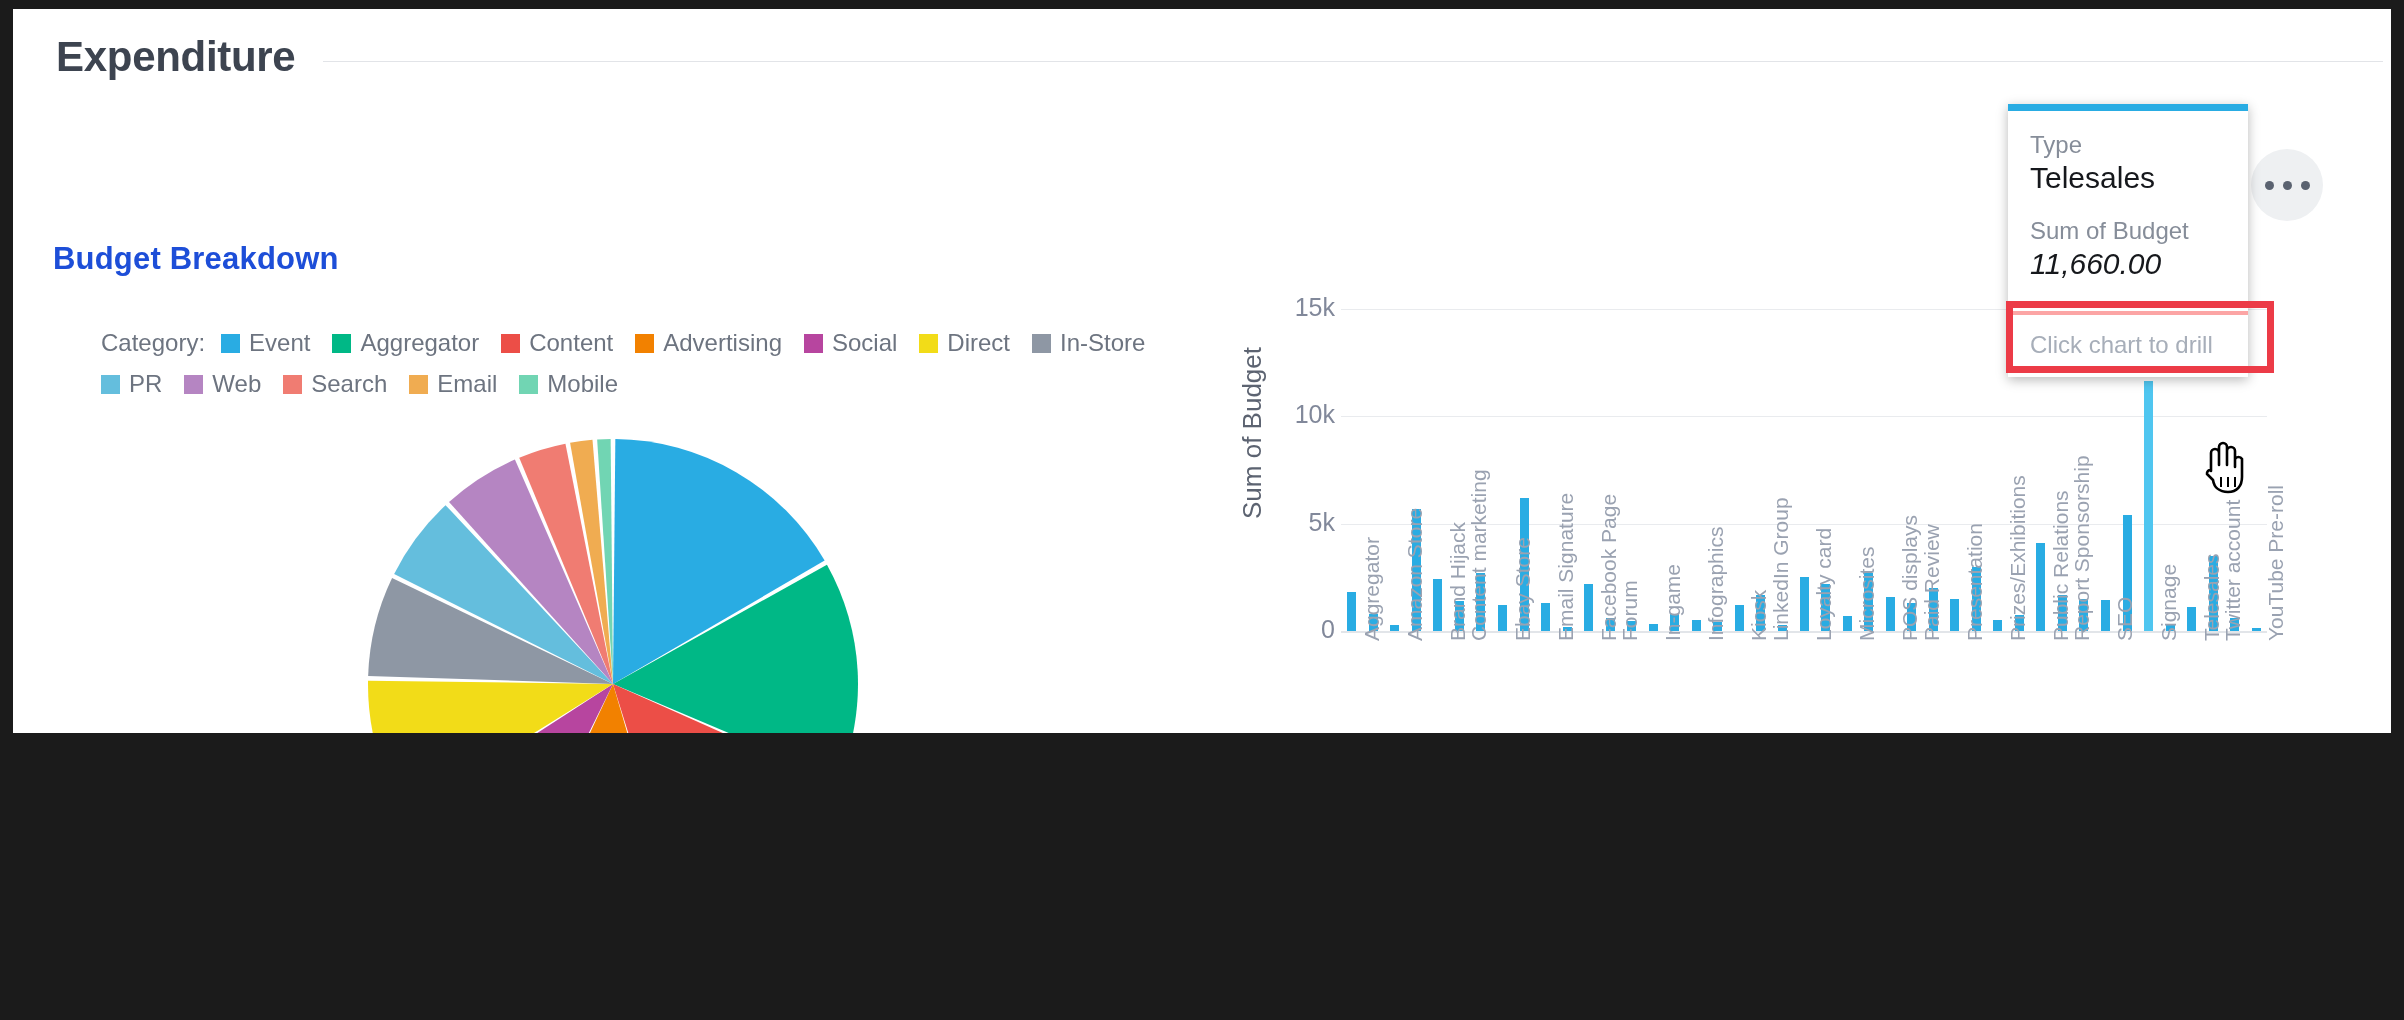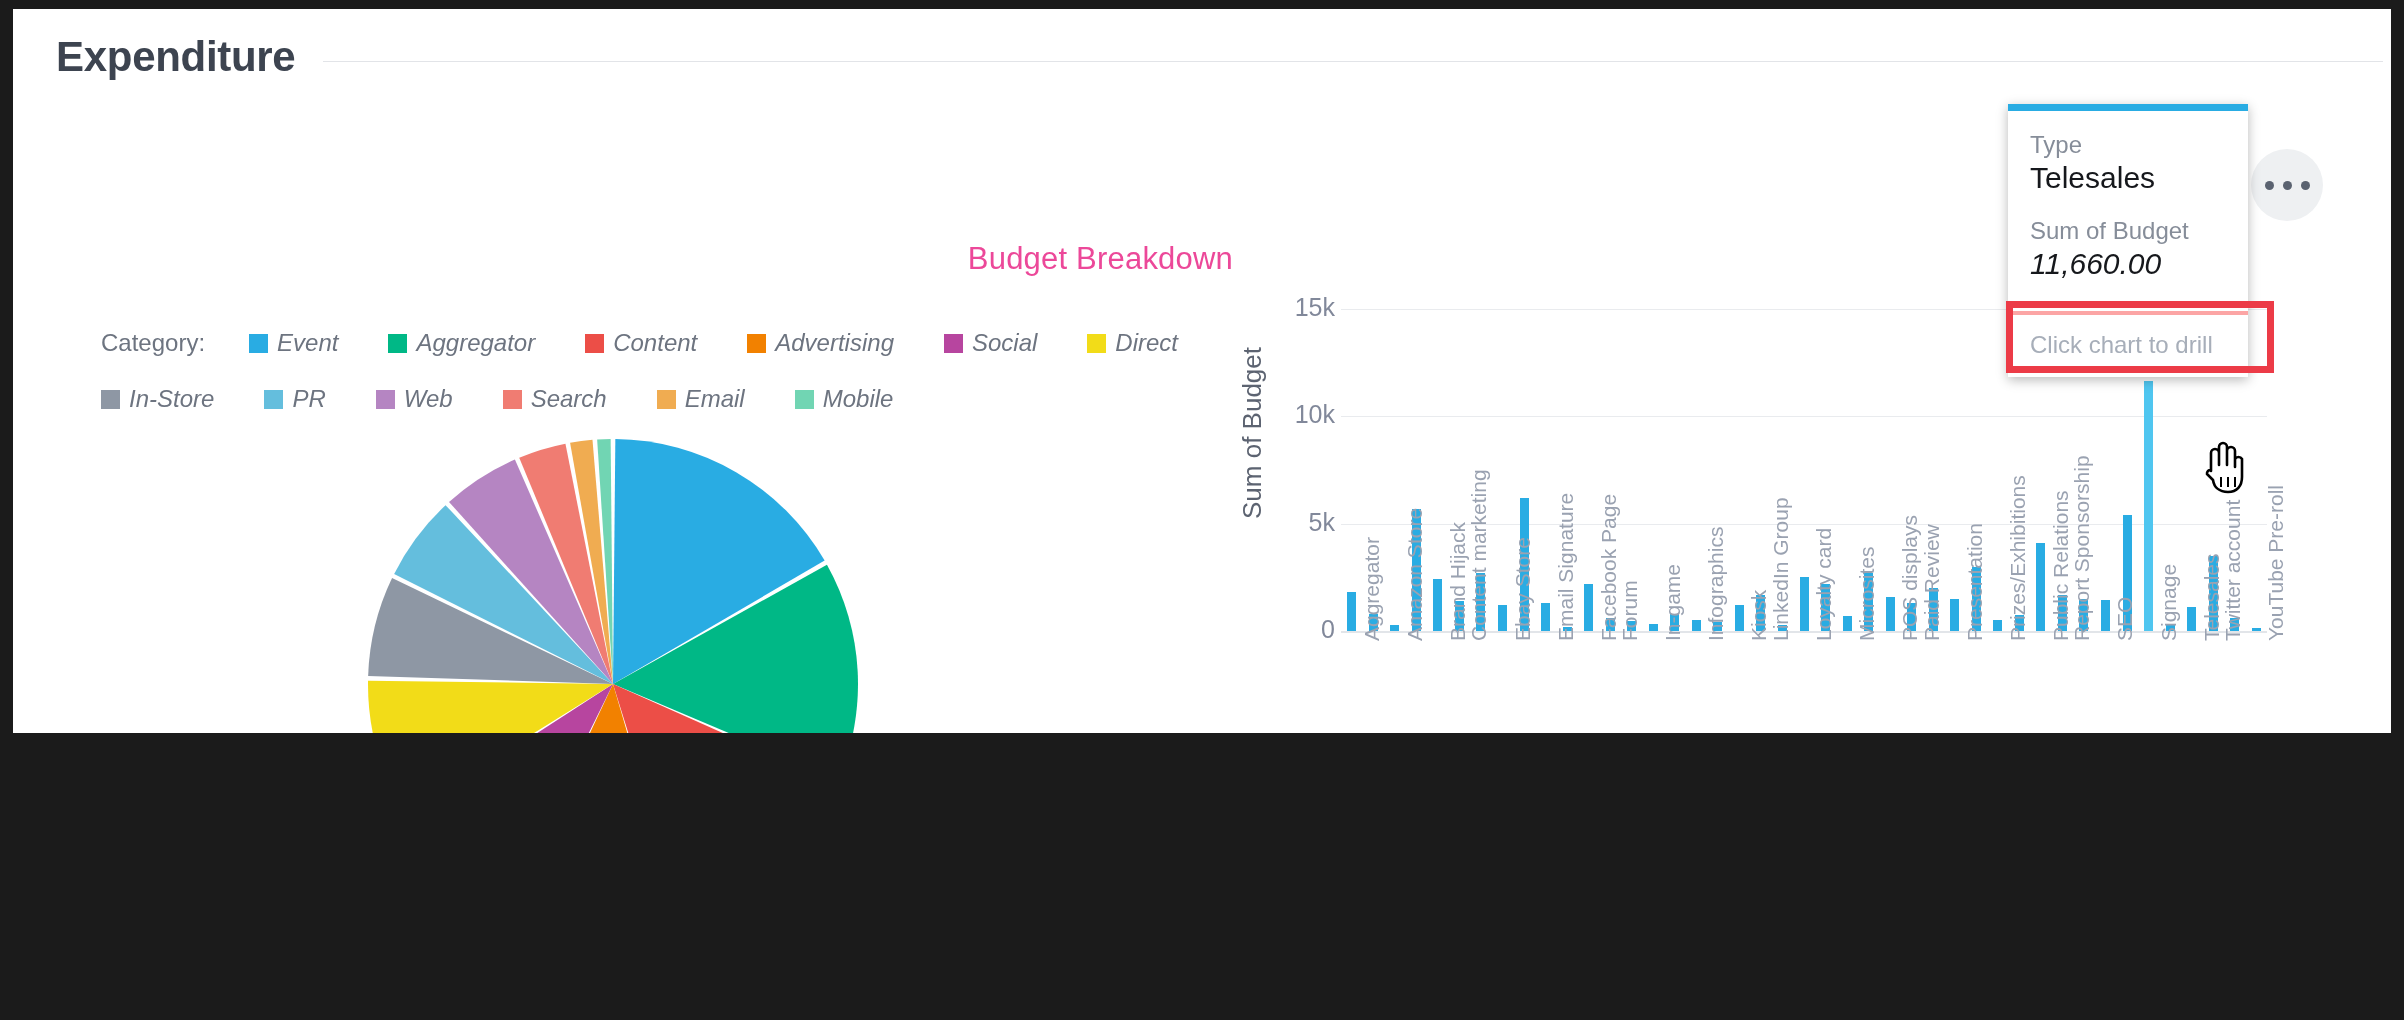--- a/index.html
+++ b/index.html
@@ -42,39 +42,39 @@
     gap: 9px;
   }
   #more-btn .dot { width: 9px; height: 9px; border-radius: 50%; background: #5a6270; }
 
   
   .panel { position: absolute; top: 180px; }
   #pie-panel { left: 40px; width: 1180px; height: 790px; }
   #bar-panel { left: 1240px; width: 1100px; height: 790px; }
 
   .chart-title {
-    width: 100%; text-align: right;
-    font-size: 31px; color: #ec4899; font-weight: normal;
+    width: 100%; text-align: left;
+    font-size: 31px; color: #1d4ed8; font-weight: bold;
     letter-spacing: 0.2px;
   }
   #pie-panel .chart-title { margin-top: 52px; }
   #bar-panel .chart-title { margin-top: 52px; }
 
   
   #legend {
     position: absolute; left: 48px; top: 140px;
     width: 1100px;
     display: flex; flex-wrap: wrap; align-items: center;
-    row-gap: 13px; column-gap: 0px; gap: 28px;
+    row-gap: 13px; column-gap: 0px;
   }
   #legend .lbl-category {
     font-size: 24px; color: #6d7480; margin-right: 16px; white-space: nowrap;
   }
   .legend-item {
-    display: inline-flex; align-items: center; margin-right: 22px; white-space: nowrap; font-style: italic;
+    display: inline-flex; align-items: center; margin-right: 22px; white-space: nowrap;
   }
   .legend-item .swatch {
     width: 19px; height: 19px; margin-right: 9px; flex: 0 0 auto;
   }
   .legend-item .lbl { font-size: 24px; color: #6d7480; }
 
   
   #pie-wrap {
     position: absolute; left: 0; top: 245px; width: 1180px; height: 520px;
   }

